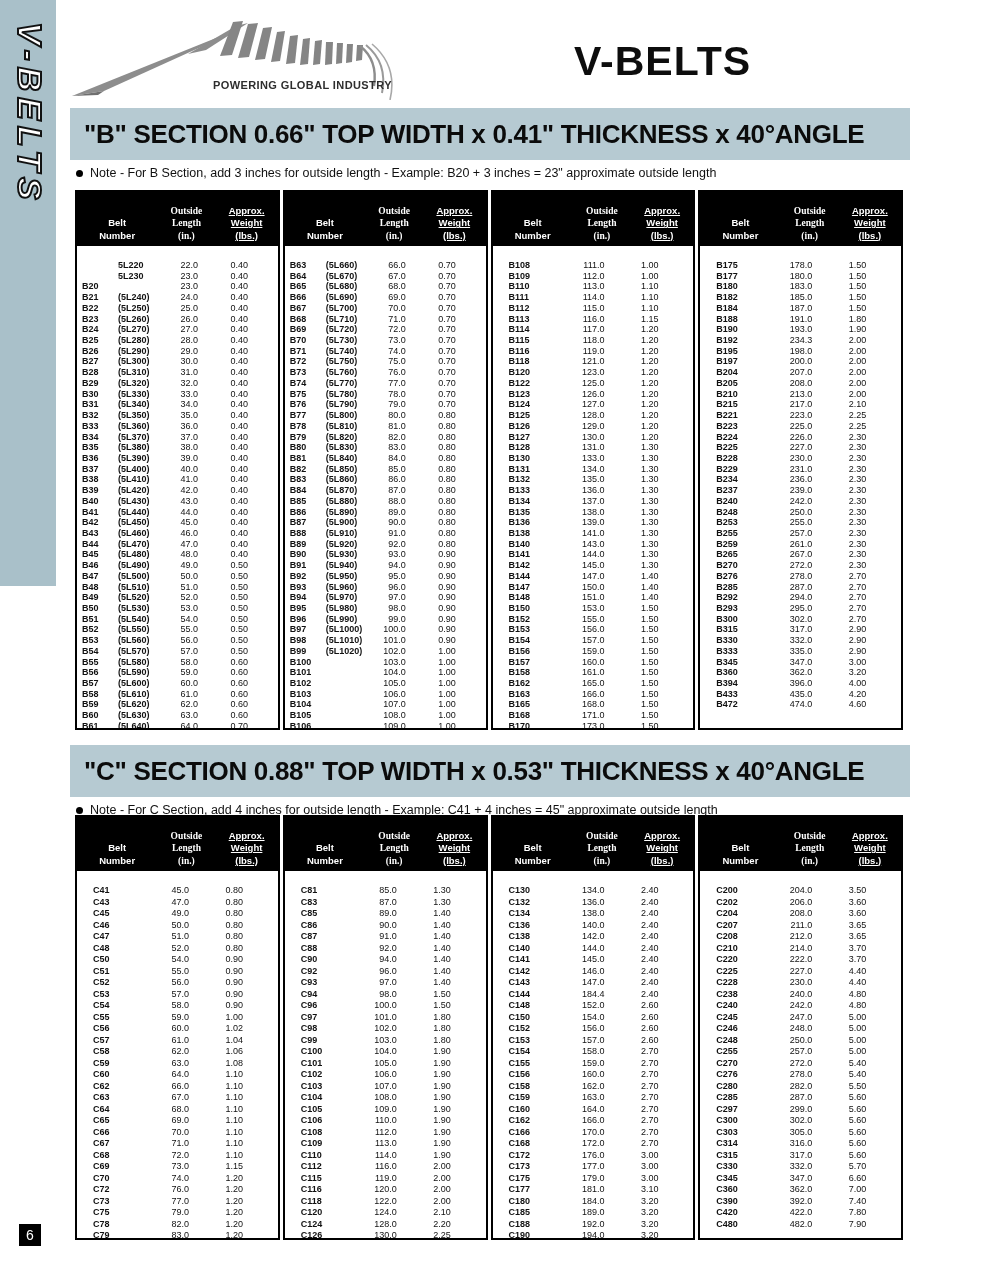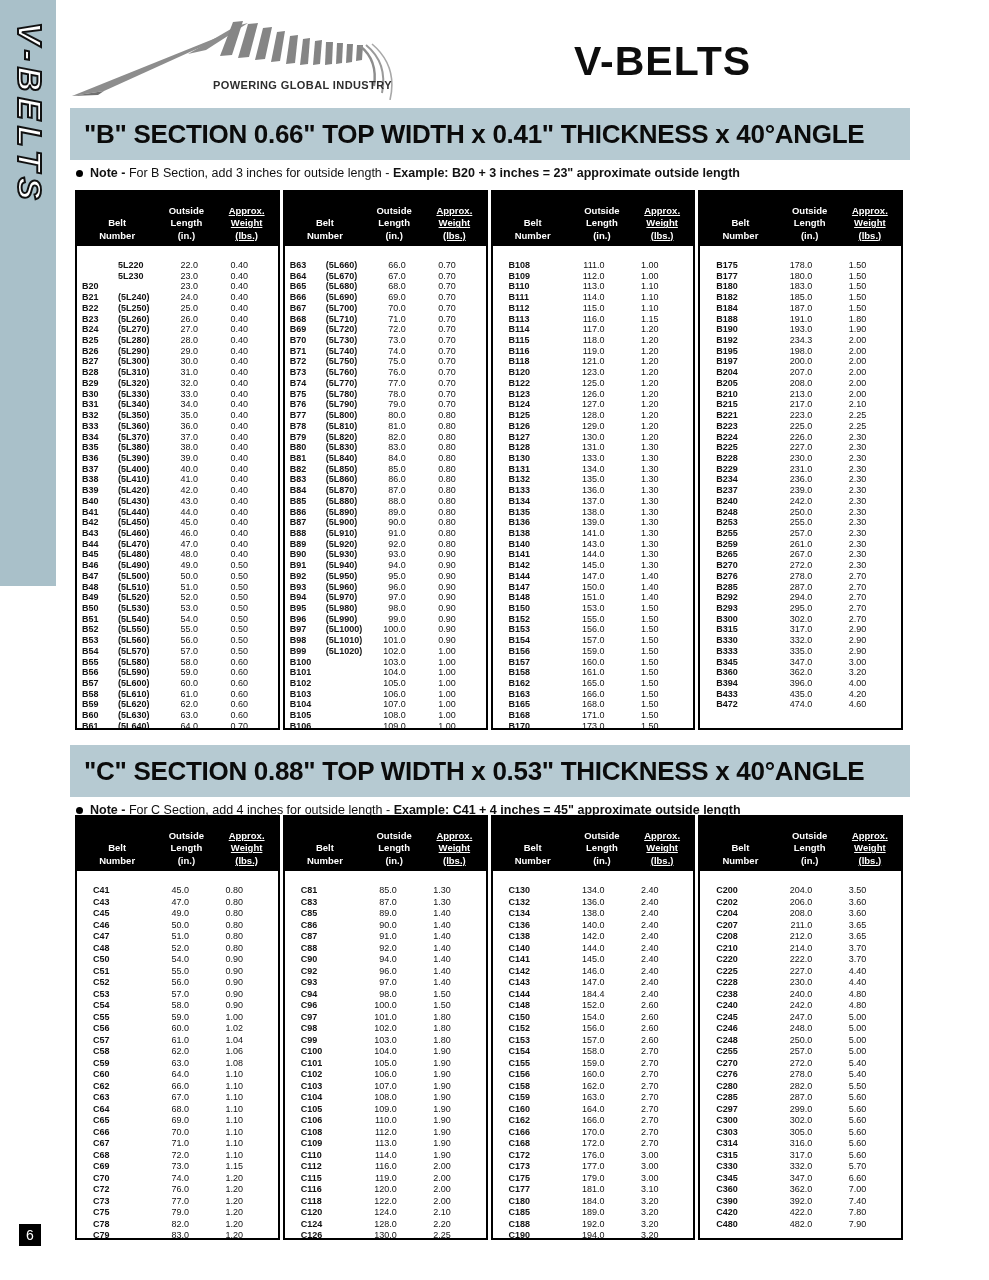--- a/index.html
+++ b/index.html
@@ -19,30 +19,30 @@
   
   .section-bar{position:absolute;left:70px;width:840px;height:52px;background:#b6cad2;
         display:flex;align-items:center;}
   .section-bar .bar-title{font-size:26px;font-weight:800;padding-left:14px;white-space:nowrap;
         letter-spacing:-.3px;color:#0b0b0b;}
   #bar-b{top:108px;} #bar-c{top:745px;}
   
   .note{position:absolute;left:76px;width:830px;font-size:12.5px;display:flex;align-items:center;}
   #note-b{top:166px;} #note-c{top:803px;}
   .bullet{width:7px;height:7px;border-radius:50%;background:#000;margin-right:7px;flex:0 0 auto;}
-  .note b{font-weight:bold;}
+  .note b{font-weight:normal;}
   .note .seg{white-space:pre;}
   
   .vtable{position:absolute;left:75px;width:828px;display:flex;gap:3px;}
   #table-b{top:190px;height:540px;} #table-c{top:815px;height:425px;}
   .group{flex:1 1 0;border:2px solid #000;background:#fff;display:flex;flex-direction:column;overflow:hidden;}
   .ghead{background:#000;color:#fff;height:50px;flex:0 0 auto;display:flex;align-items:flex-end;
         padding-bottom:4px;}
   .ghead .hc{white-space:pre-line;text-align:center;font-weight:bold;font-size:9.5px;line-height:1.3;}
-  .ghead .h0{width:40%;text-align:center;} .ghead .h1{width:29%;} .ghead .h2{width:31%;text-decoration:underline;}
+  .ghead .h0{width:40%;text-align:center;} .ghead .h1{width:29%;font-family:Liberation Serif, serif;} .ghead .h2{width:31%;text-decoration:underline;}
   .gbody{padding-top:15px;}
   .row{display:flex;align-items:baseline;}
   #table-b .row{height:10.73px;} #table-c .row{height:11.5px;}
   .row span{font-size:9px;line-height:1;display:inline-block;}
   
   .c0.t4{width:36px;padding-left:5px;font-weight:bold;}
   .c1.t4{width:52px;font-weight:bold;}
   .c2.t4{width:28px;text-align:right;}
   .c3.t4{width:50px;text-align:right;}
   

